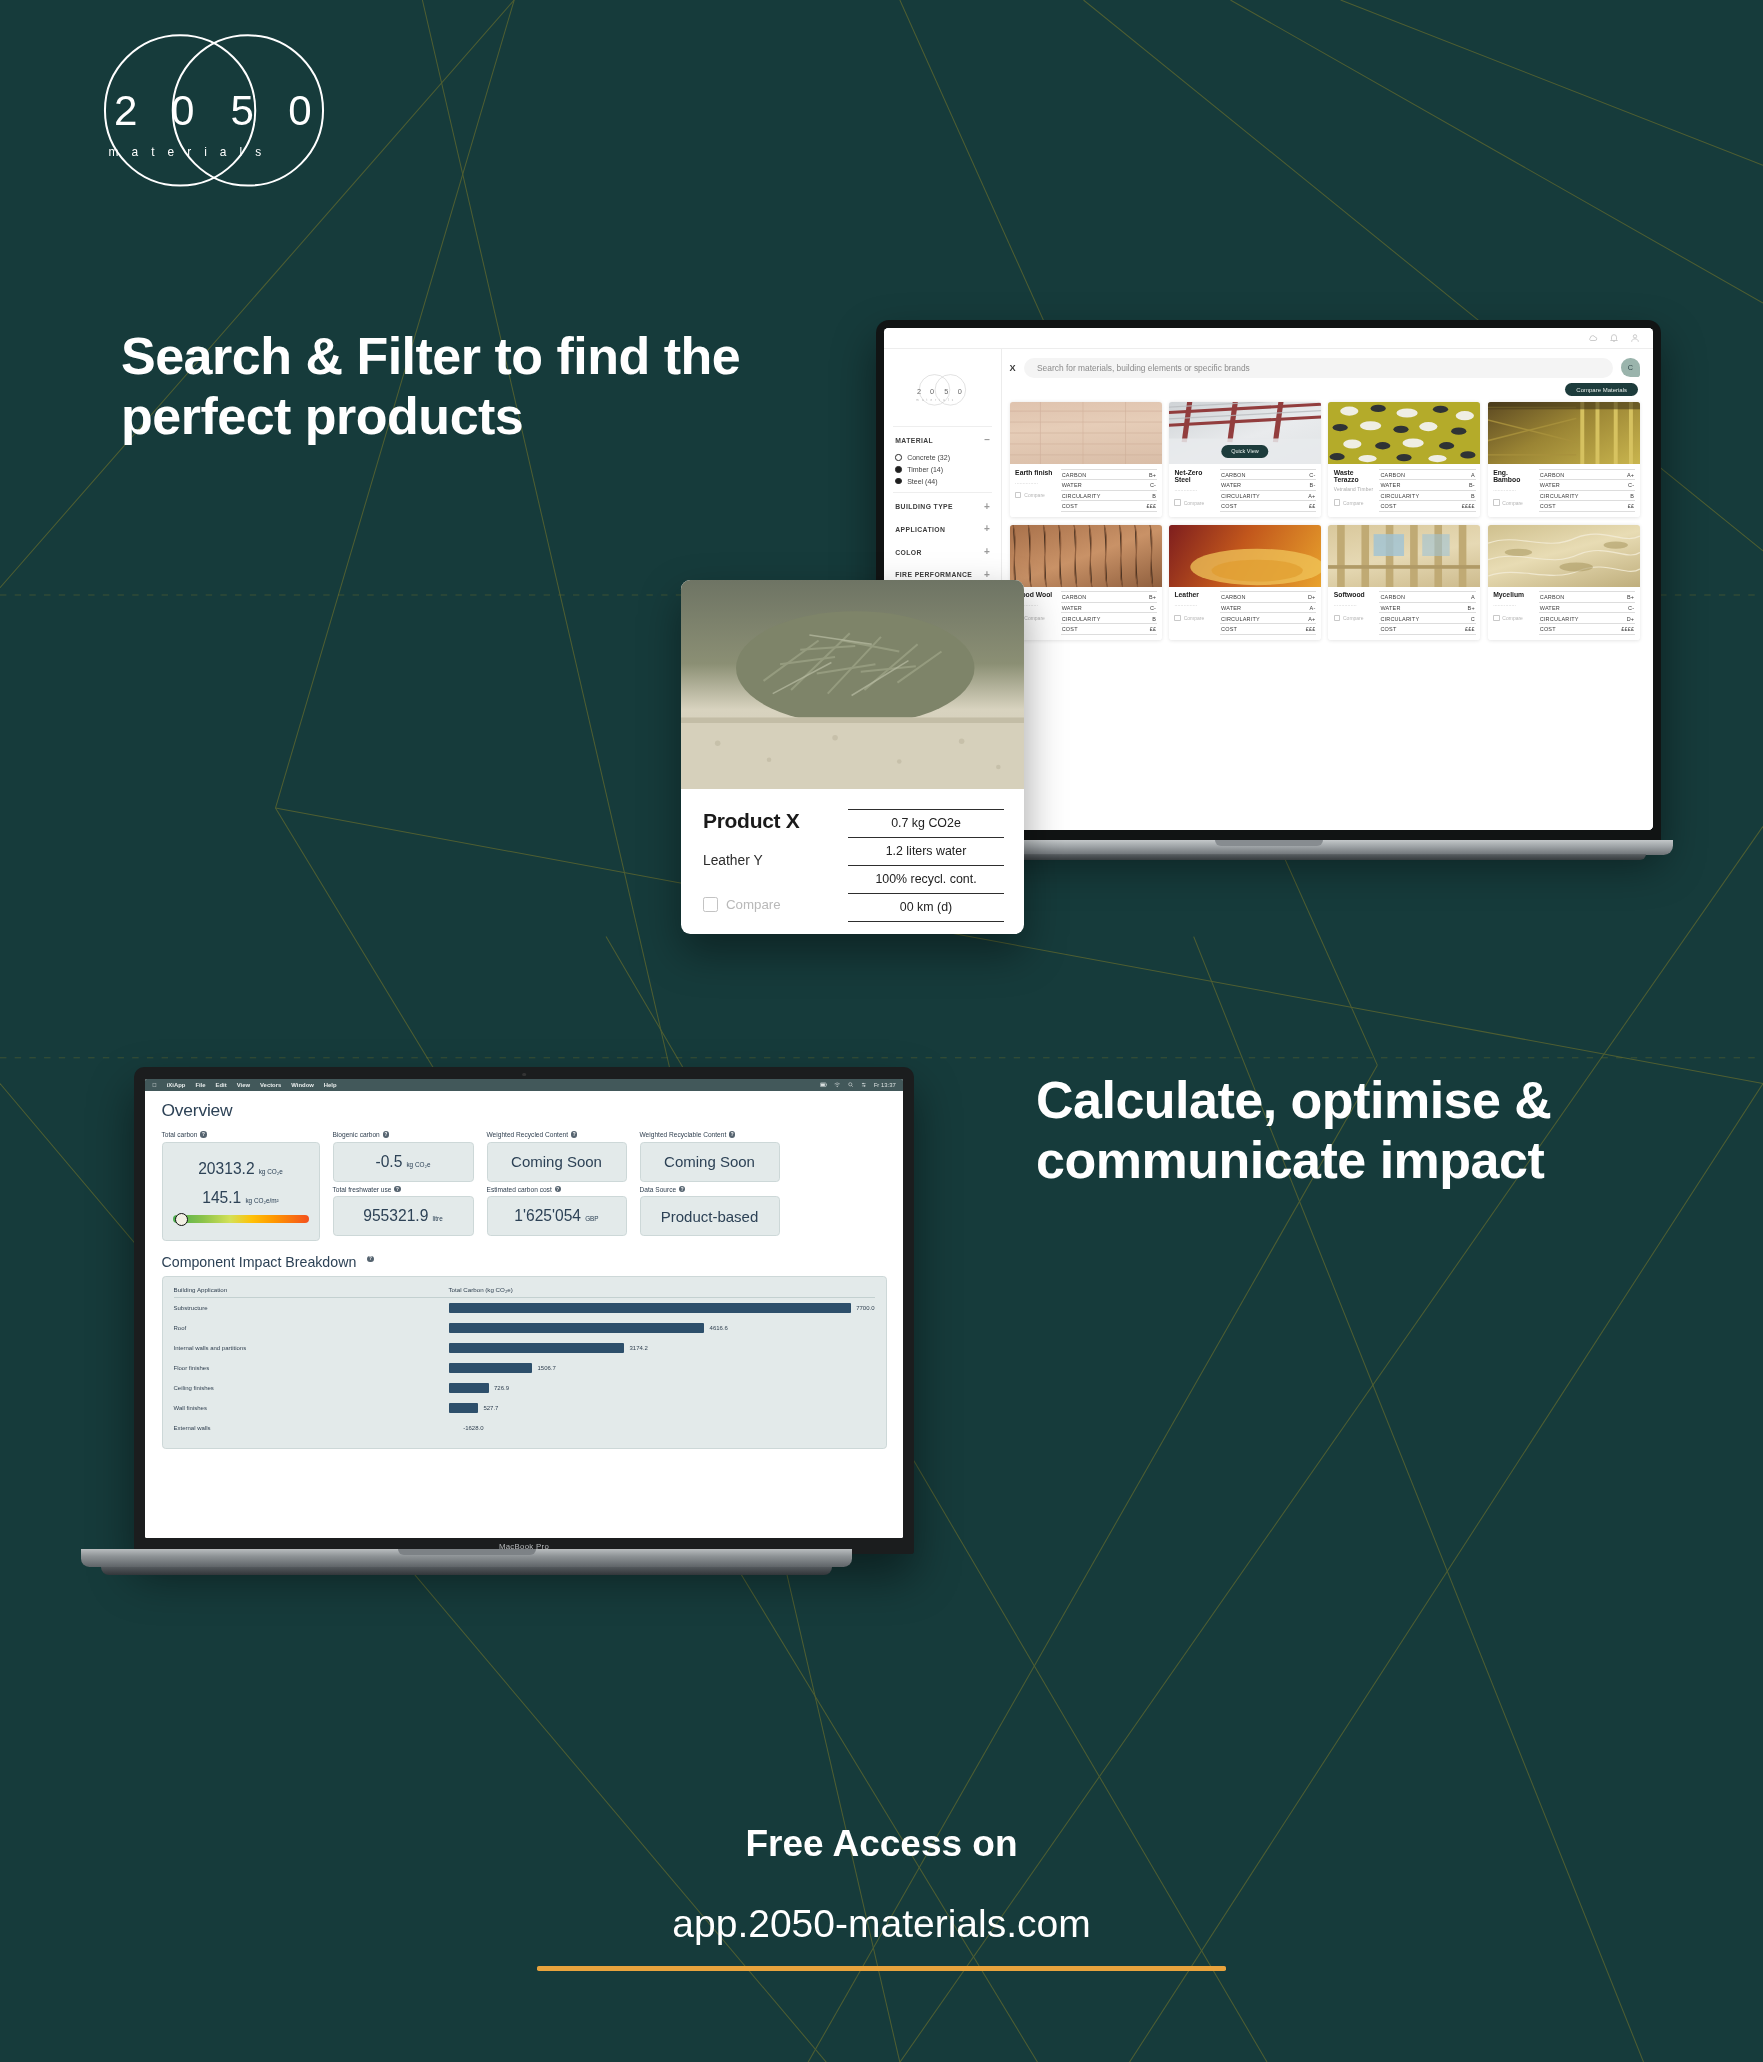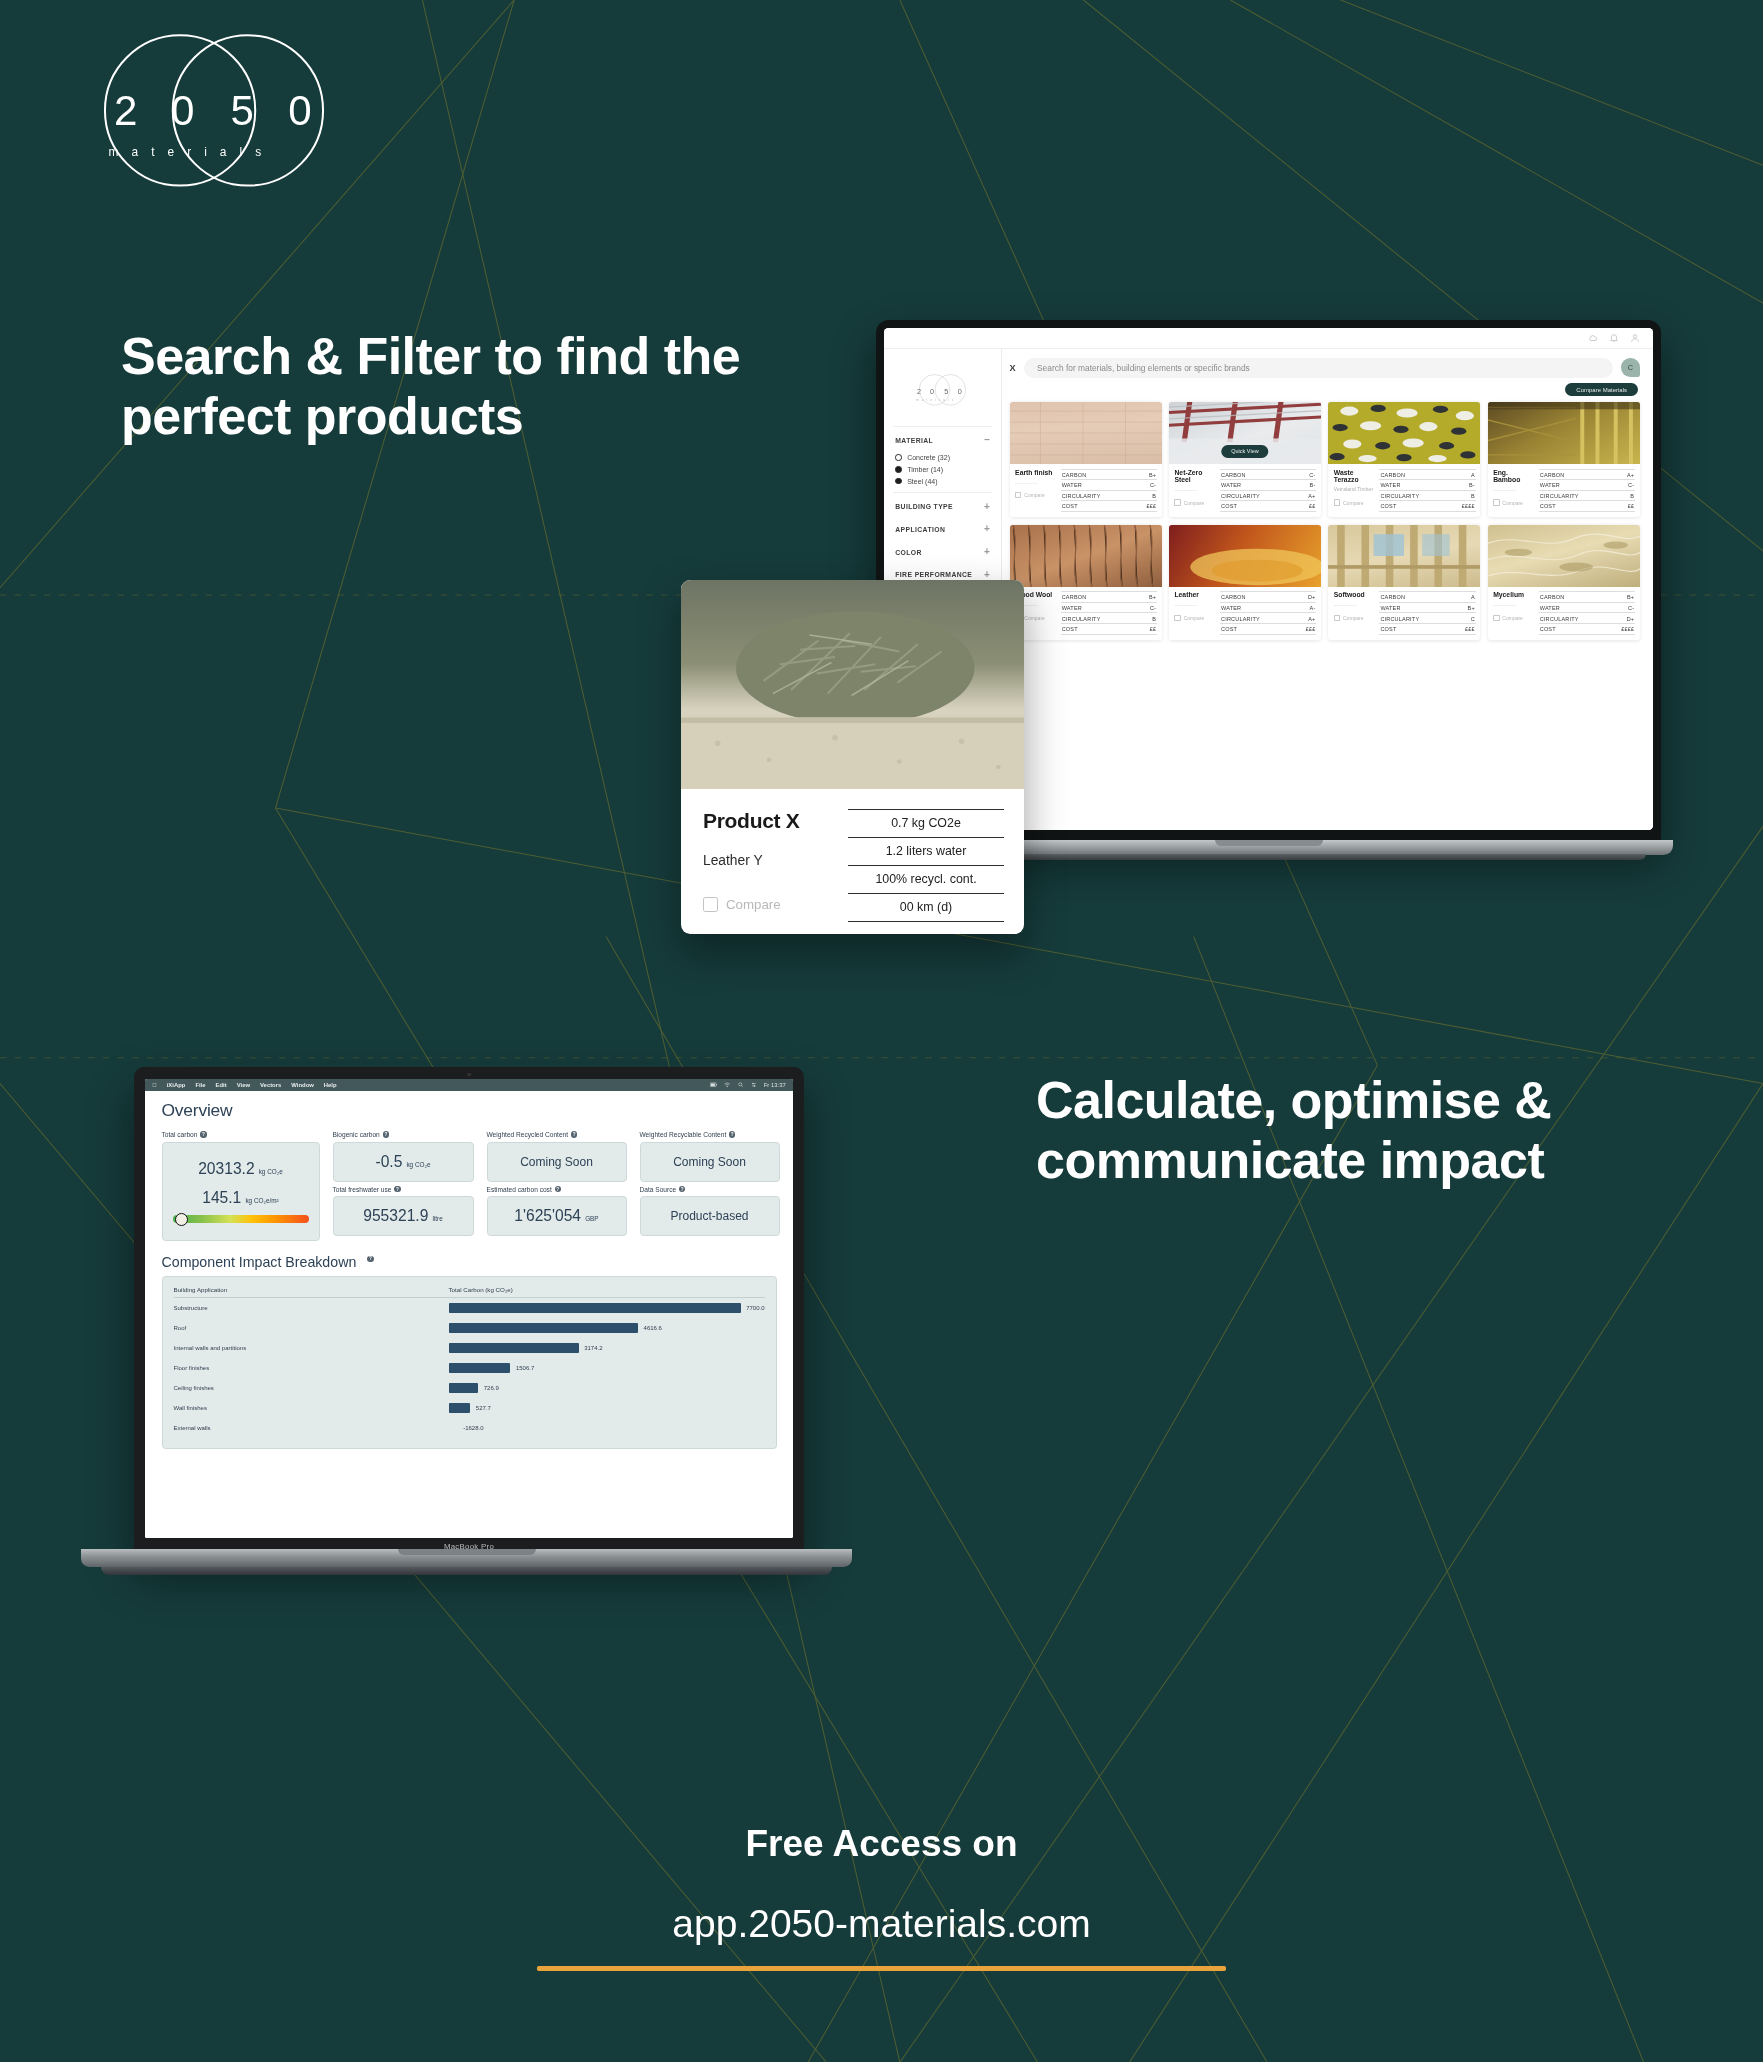--- a/index.html
+++ b/index.html
@@ -114,21 +114,21 @@
   .fc-box { width: 14.7px; height: 14.7px; border: 1.5px solid #c3c3c3; border-radius: 2.3px; }
   .fc-chk span { font-size: 13.3px; color: #b9b9b9; }
   .fc-right { flex: 1; }
   .fc-kv { font-size: 12.4px; color: #222; text-align: center;
            border-top: 1px solid #2e2e2e; padding: 6px 1.8px 6.9px; }
   .fc-kv:last-child { border-bottom: 1px solid #2e2e2e; }
 
   
   .laptop2 { position: absolute; left: 81px; top: 1067px; width: 771px; height: 551px; z-index: 4; }
   .l2-bezel {
-    position: absolute; left: 53px; top: 0; width: 670px; height: 487px;
+    position: absolute; left: 53px; top: 0; width: 780px; height: 487px;
     background: #1b1d1e; border-radius: 10px 10px 2.8px 2.8px; padding: 12px 11px 16.5px 11px;
     box-shadow: 0 22px 46px rgba(0,0,0,.45);
   }
   .l2-cam { position:absolute; left:50%; top:5.5px; transform:translateX(-50%); width:3.7px;height:3.7px;border-radius:50%;background:#333; }
   .l2-label { position: absolute; left: 0; right: 0; bottom: 2.8px; text-align: center;
               font-size: 7.8px; color: #b9bcbe; letter-spacing: 0.3px; }
   .l2-screen { width: 100%; height: 100%; background: #fff; border-radius: 1.8px; overflow: hidden; position: relative; }
   .l2-base { position: absolute; left: 0; top: 482px; width: 771px; height: 18.4px;
              background: linear-gradient(180deg,#b9bdbf 0%, #8e9396 40%, #5f6468 100%);
              border-radius: 0 0 8.3px 8.3px; }
@@ -144,21 +144,21 @@
   .dash h1 { font-size: 17.4px; color: #2d4256; font-weight: 500; letter-spacing: -0.2px; }
   .metrics { display: flex; gap: 13px; margin-top: 10px; }
   .mcol { display: flex; flex-direction: column; gap: 3.7px; }
   .mlabel { font-size: 6.6px; color: #2f3f4f; display: flex; align-items: center; gap: 2.8px; }
   .qmark { width: 6.4px; height: 6.4px; border-radius: 50%; background: #55636f; color: #fff;
            font-size: 4.6px; display: inline-flex; align-items: center; justify-content: center; font-weight: 700; }
   .mcard { background: #e3eaea; border: 0.9px solid #cdd8d8; border-radius: 3.7px;
            display: flex; align-items: center; justify-content: center; flex-direction: column; }
   .mbig { font-size: 15.6px; color: #2d4256; font-weight: 500; }
   .munit { font-size: 6.4px; color: #2d4256; font-weight: 400; }
-  .msoon { font-size: 12px; color: #2d4256; text-align: right; }
+  .msoon { font-size: 15px; color: #2d4256; text-align: right; }
   .gauge { width: 136px; height: 7.3px; border-radius: 4.6px; margin-top: 8.3px; position: relative;
            background: linear-gradient(90deg,#4caf50 0%, #8bc34a 22%, #d4e157 42%, #ffc107 58%, #ff9800 74%, #f4511e 100%); }
   .gauge-knob { position: absolute; left: 2.8px; top: -2.8px; width: 13px; height: 13px; border-radius: 50%;
                 background: #f2f0e4; border: 1.8px solid #111; }
 
   .dash h2 { font-size: 14.2px; color: #2d4256; font-weight: 500; margin-top: 13px; display:inline-flex; align-items:flex-start; gap:11px;}
   .chart-box { background: #e3eaea; border: 0.9px solid #cdd8d8; border-radius: 3.7px; margin-top: 6.4px; padding: 8.3px 11px 10px; }
   .chart-head { display: flex; font-size: 6.2px; color: #2f3f4f; padding-bottom: 4.6px; border-bottom: 0.9px solid #c3d0d0; }
   .ch-app { width: 275px; flex: 0 0 275px; }
   .bar-row { display: flex; align-items: center; height: 20px; }

